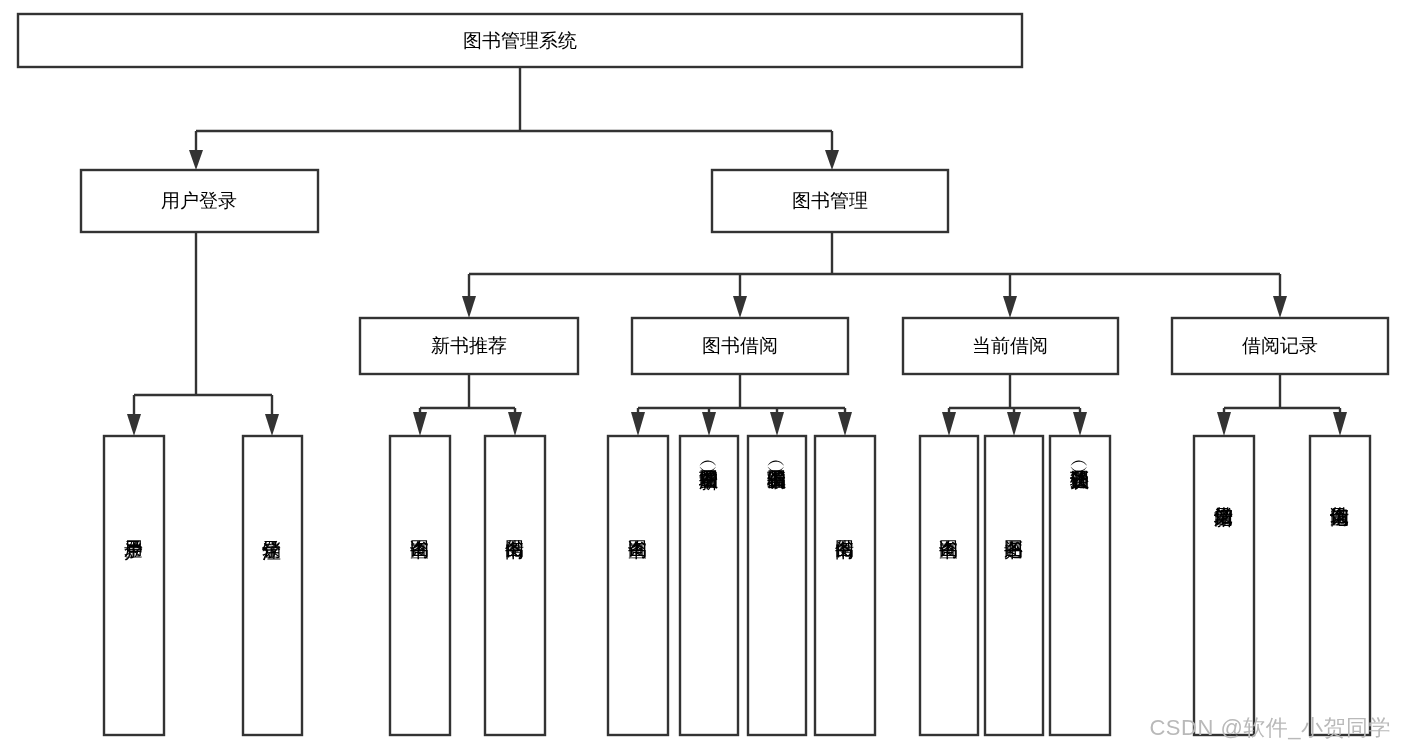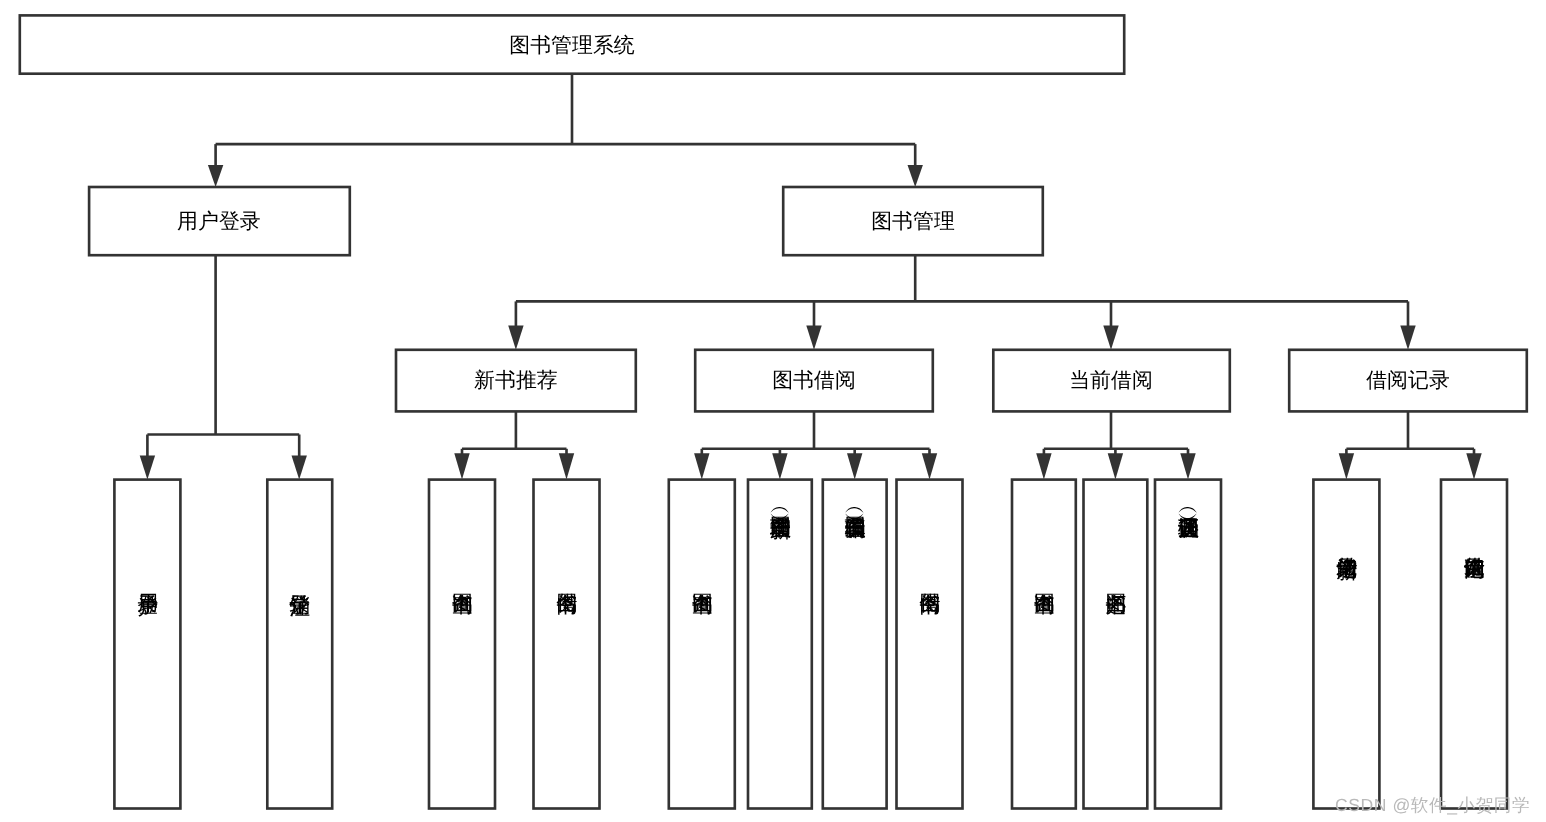--- a/index.html
+++ b/index.html
@@ -19,21 +19,21 @@
     dominant-baseline:middle;text-anchor:middle;
   }
   .node-label-vert{
     font-family:"Liberation Sans","DejaVu Sans",sans-serif;
     fill:#000000;font-size:19px;
     text-anchor:middle;
   }
   .watermark{
     position:absolute;right:14px;bottom:4px;
     font-family:"Liberation Sans","DejaVu Sans",sans-serif;
-    font-size:16px;color:#b9b9b9;white-space:nowrap;
+    font-size:22px;color:#b9b9b9;white-space:nowrap;
     letter-spacing:0.5px;pointer-events:none;
   }
 </style>
 </head>
 <body>
 
 <div id="chart-root">
 <svg width="1405" height="747" viewBox="0 0 1405 747" xmlns="http://www.w3.org/2000/svg">
 
   <g>

